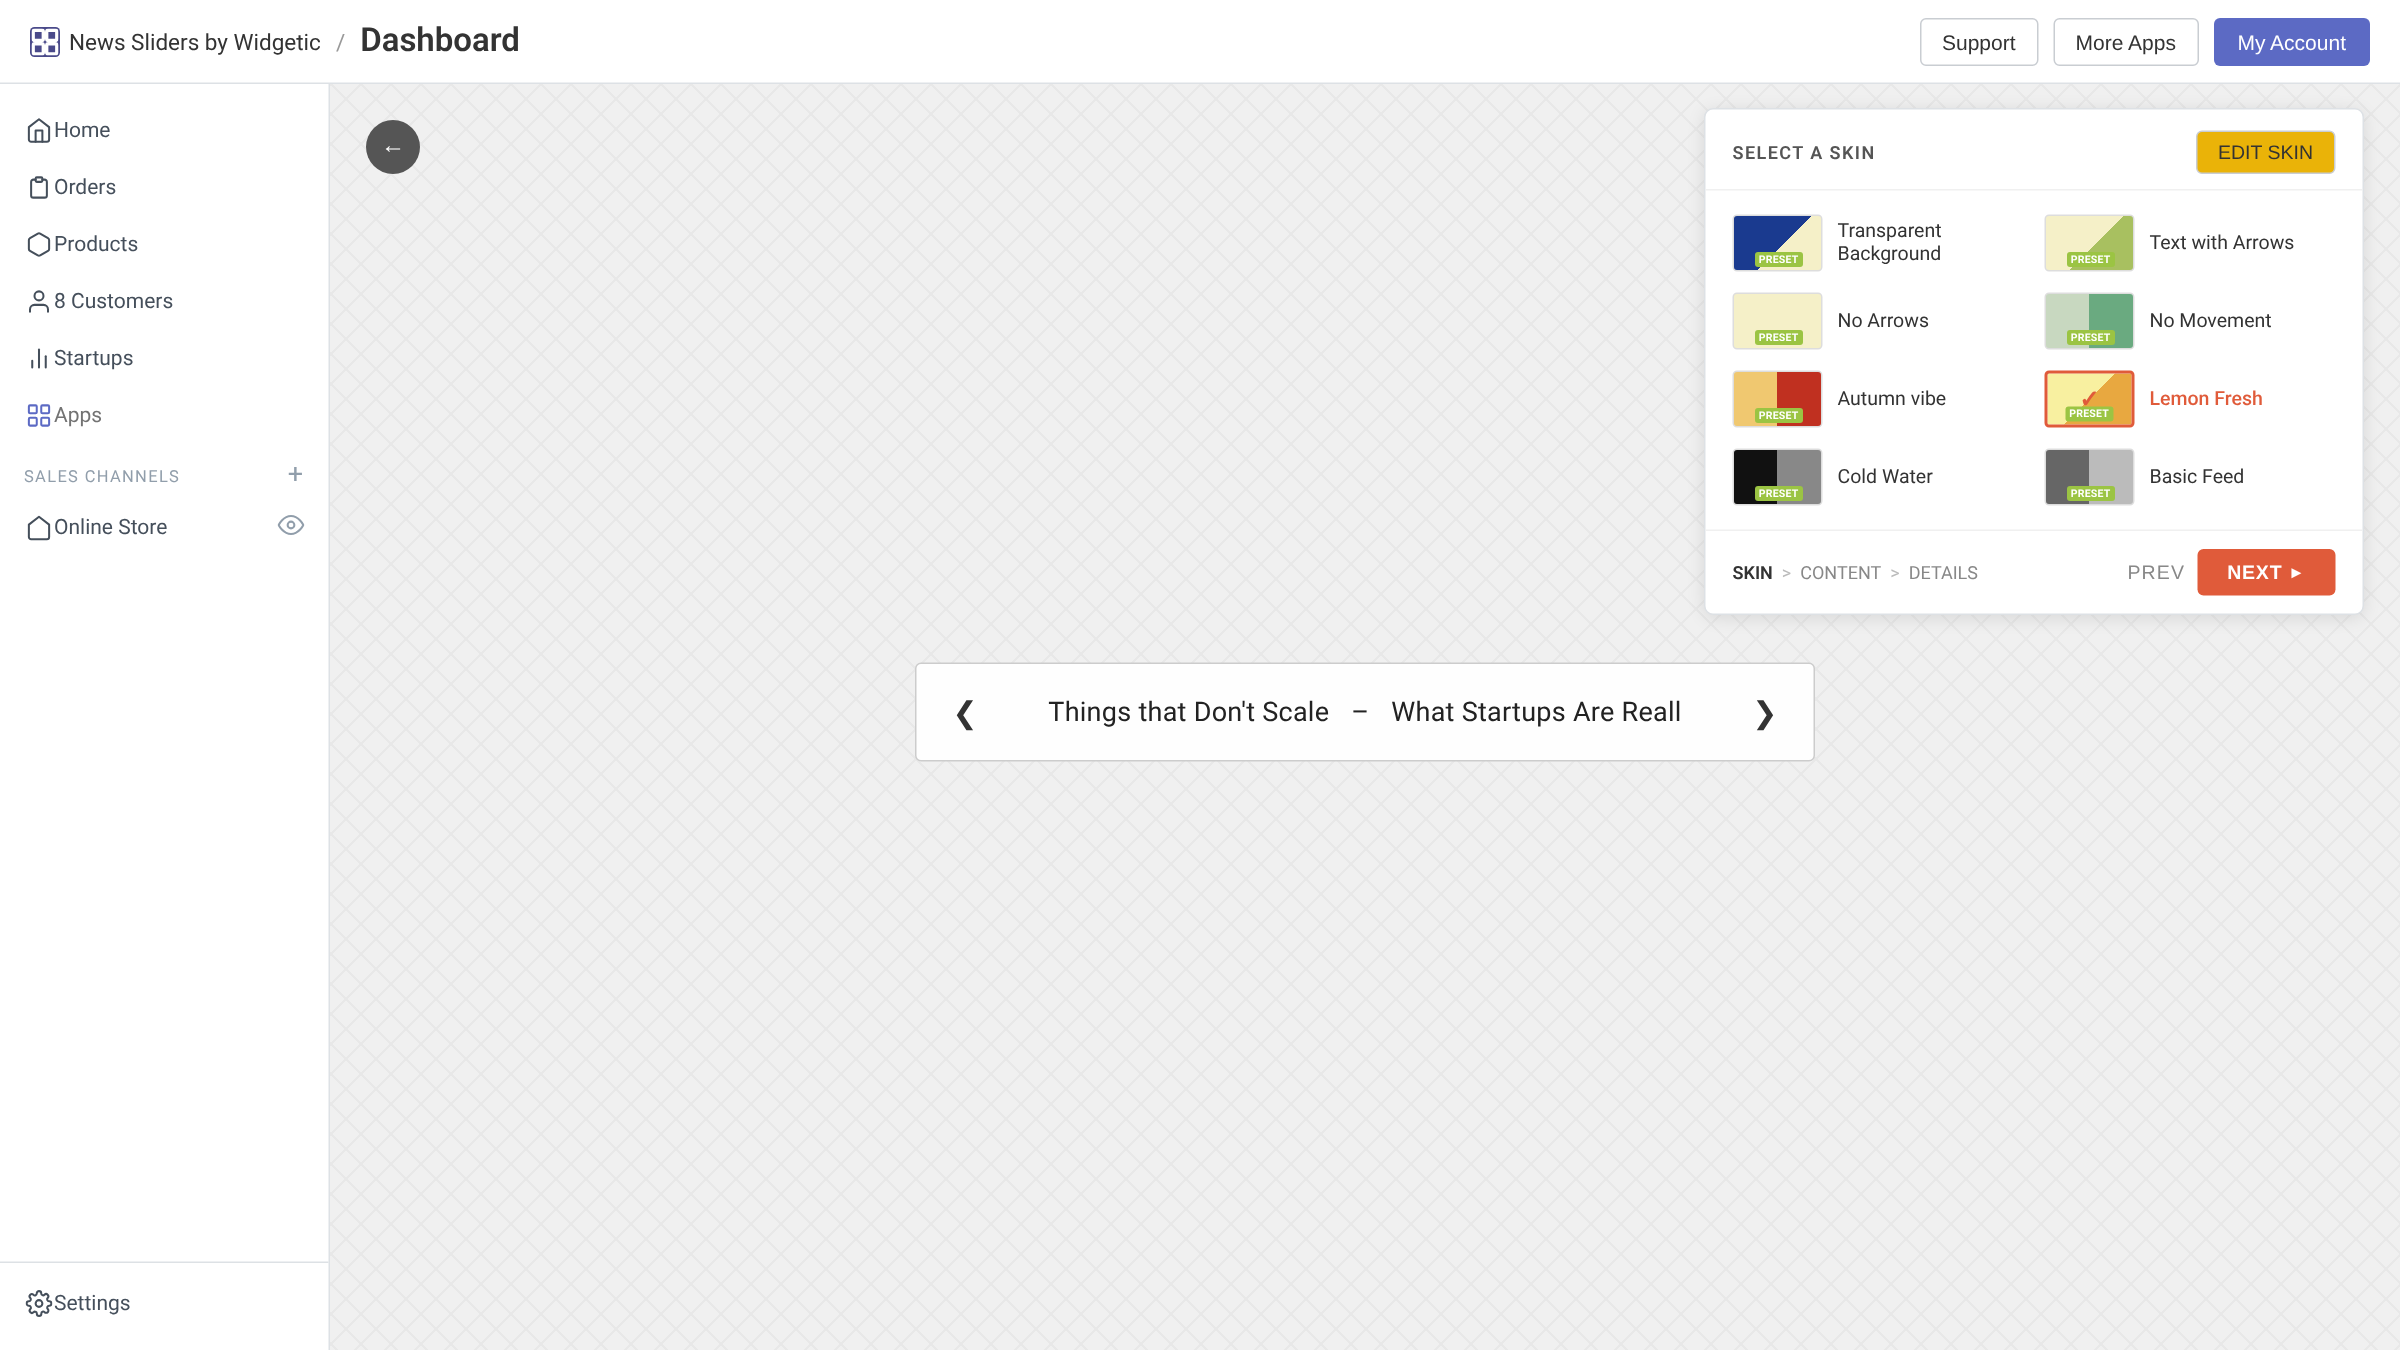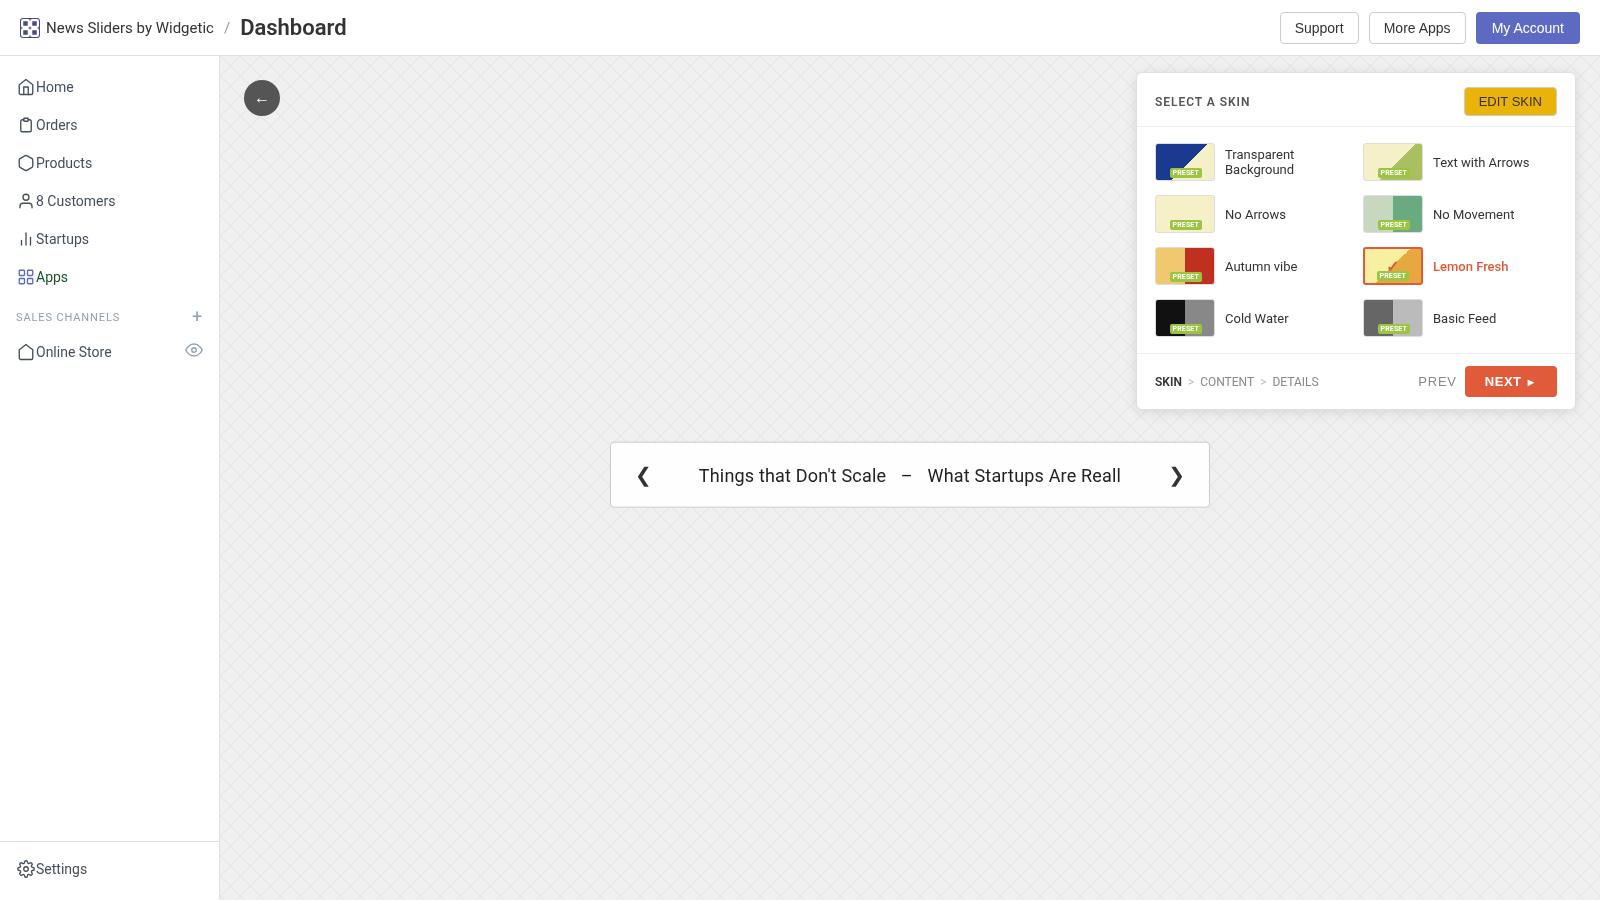--- a/index.html
+++ b/index.html
@@ -219,21 +219,21 @@
 
     <div class="sidebar-item active">
       <span class="s-icon">
         <svg viewBox="0 0 24 24" style="stroke:#5c6ac4;">
           <rect x="3" y="3" width="7" height="7" rx="1"></rect>
             <rect x="14" y="3" width="7" height="7" rx="1"></rect>
           <rect x="3" y="14" width="7" height="7" rx="1"></rect>
             <rect x="14" y="14" width="7" height="7" rx="1"></rect>
         </svg>
       </span>
-      <span style="color:#14532d;">Apps</span>
+      <span style="color:#737373;">Apps</span>
     </div>
 
     <div class="sidebar-section">
       <span>SALES CHANNELS</span>
       <span class="add-icon">+</span>
     </div>
     <div class="sidebar-item">
       <span class="s-icon">
         <svg viewBox="0 0 24 24">
             <path d="M3 9l9-7 9 7v11a2 2 0 01-2 2H5a2 2 0 01-2-2z"></path>

